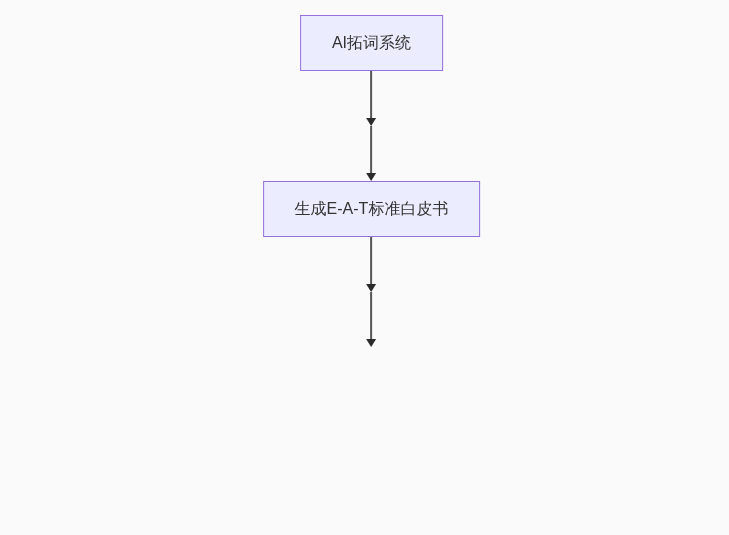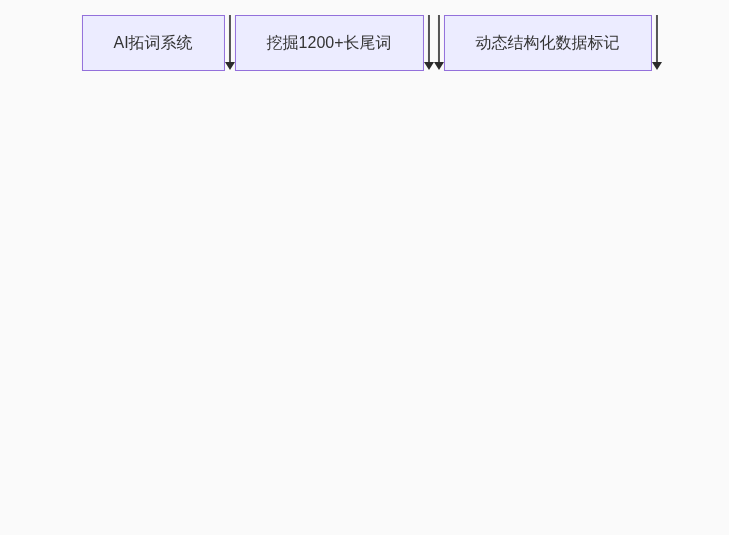--- a/index.html
+++ b/index.html
@@ -17,21 +17,22 @@
     position: relative;
     width: 729px;
     height: 535px;
   }
   .flow {
     position: absolute;
     top: 15px;
     left: 50%;
     transform: translateX(calc(-50% + 7px));
     display: flex;
-    flex-direction: row;
+    flex-direction: column;
+    align-items: center;
   }
   .node {
     background: var(--node-fill, #ececff);
     border: 1px solid var(--node-border, #9370db);
     color: var(--node-text-color, #333333);
     font-size: 16px;
     line-height: 16px;
     padding: 19px 31px;
     white-space: nowrap;
     display: flex;
@@ -68,39 +69,36 @@
 
     <div class="node">
       <span>AI拓词系统</span>
     </div>
 
     <div class="arrow">
       <div class="arrow-line"></div>
       <div class="arrow-head"></div>
     </div>
 
+
+    <div class="arrow">
+      <div class="arrow-line"></div>
+      <div class="arrow-head"></div>
+    </div>
+
     <div class="node">
-      <span>挖掘1200+长尾词</span>
+      <span>生成E-A-T标准白皮书</span>
     </div>
 
     <div class="arrow">
       <div class="arrow-line"></div>
       <div class="arrow-head"></div>
     </div>
 
 
     <div class="arrow">
       <div class="arrow-line"></div>
       <div class="arrow-head"></div>
     </div>
 
-    <div class="node">
-      <span>动态结构化数据标记</span>
-    </div>
-
-    <div class="arrow">
-      <div class="arrow-line"></div>
-      <div class="arrow-head"></div>
-    </div>
-
 
   </div>
 </div>
 
 </body></html>

